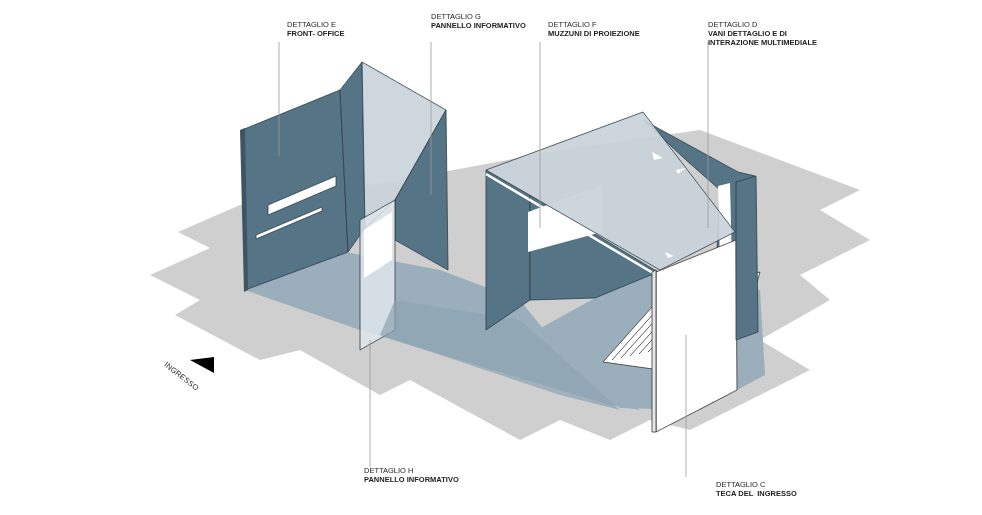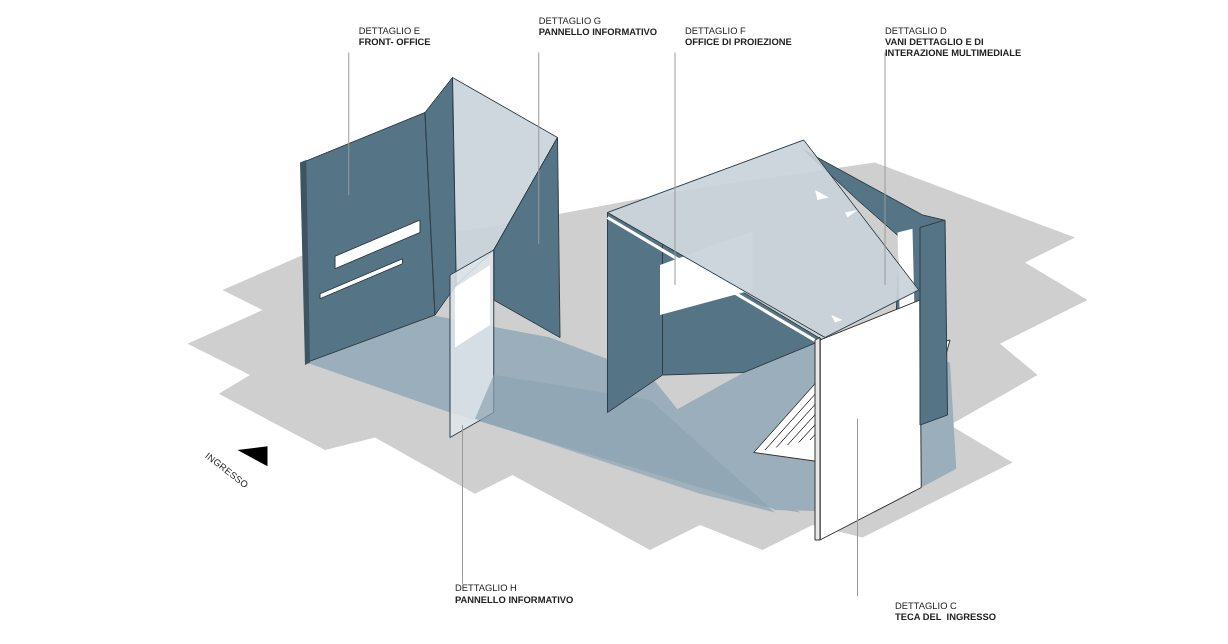--- a/index.html
+++ b/index.html
@@ -84,21 +84,21 @@
 <div class="label" style="left:262px; top:20px;margin-left:25px;">
   <span class="cap">DETTAGLIO E</span>
   <span class="title">FRONT- OFFICE</span>
 </div>
 <div class="label" style="left:431px; top:12px;">
   <span class="cap">DETTAGLIO G</span>
   <span class="title">PANNELLO INFORMATIVO</span>
 </div>
 <div class="label" style="left:548px; top:20px;">
   <span class="cap">DETTAGLIO F</span>
-  <span class="title">OFFICE DI PROIEZIONE</span>
+  <span class="title">MUZZUNI DI PROIEZIONE</span>
 </div>
 <div class="label" style="left:708px; top:20px;">
   <span class="cap">DETTAGLIO D</span>
   <span class="title">VANI DETTAGLIO E DI
 INTERAZIONE MULTIMEDIALE</span>
 </div>
 <div class="label" style="left:364px; top:466px;">
   <span class="cap">DETTAGLIO H</span>
   <span class="title">PANNELLO INFORMATIVO</span>
 </div>

